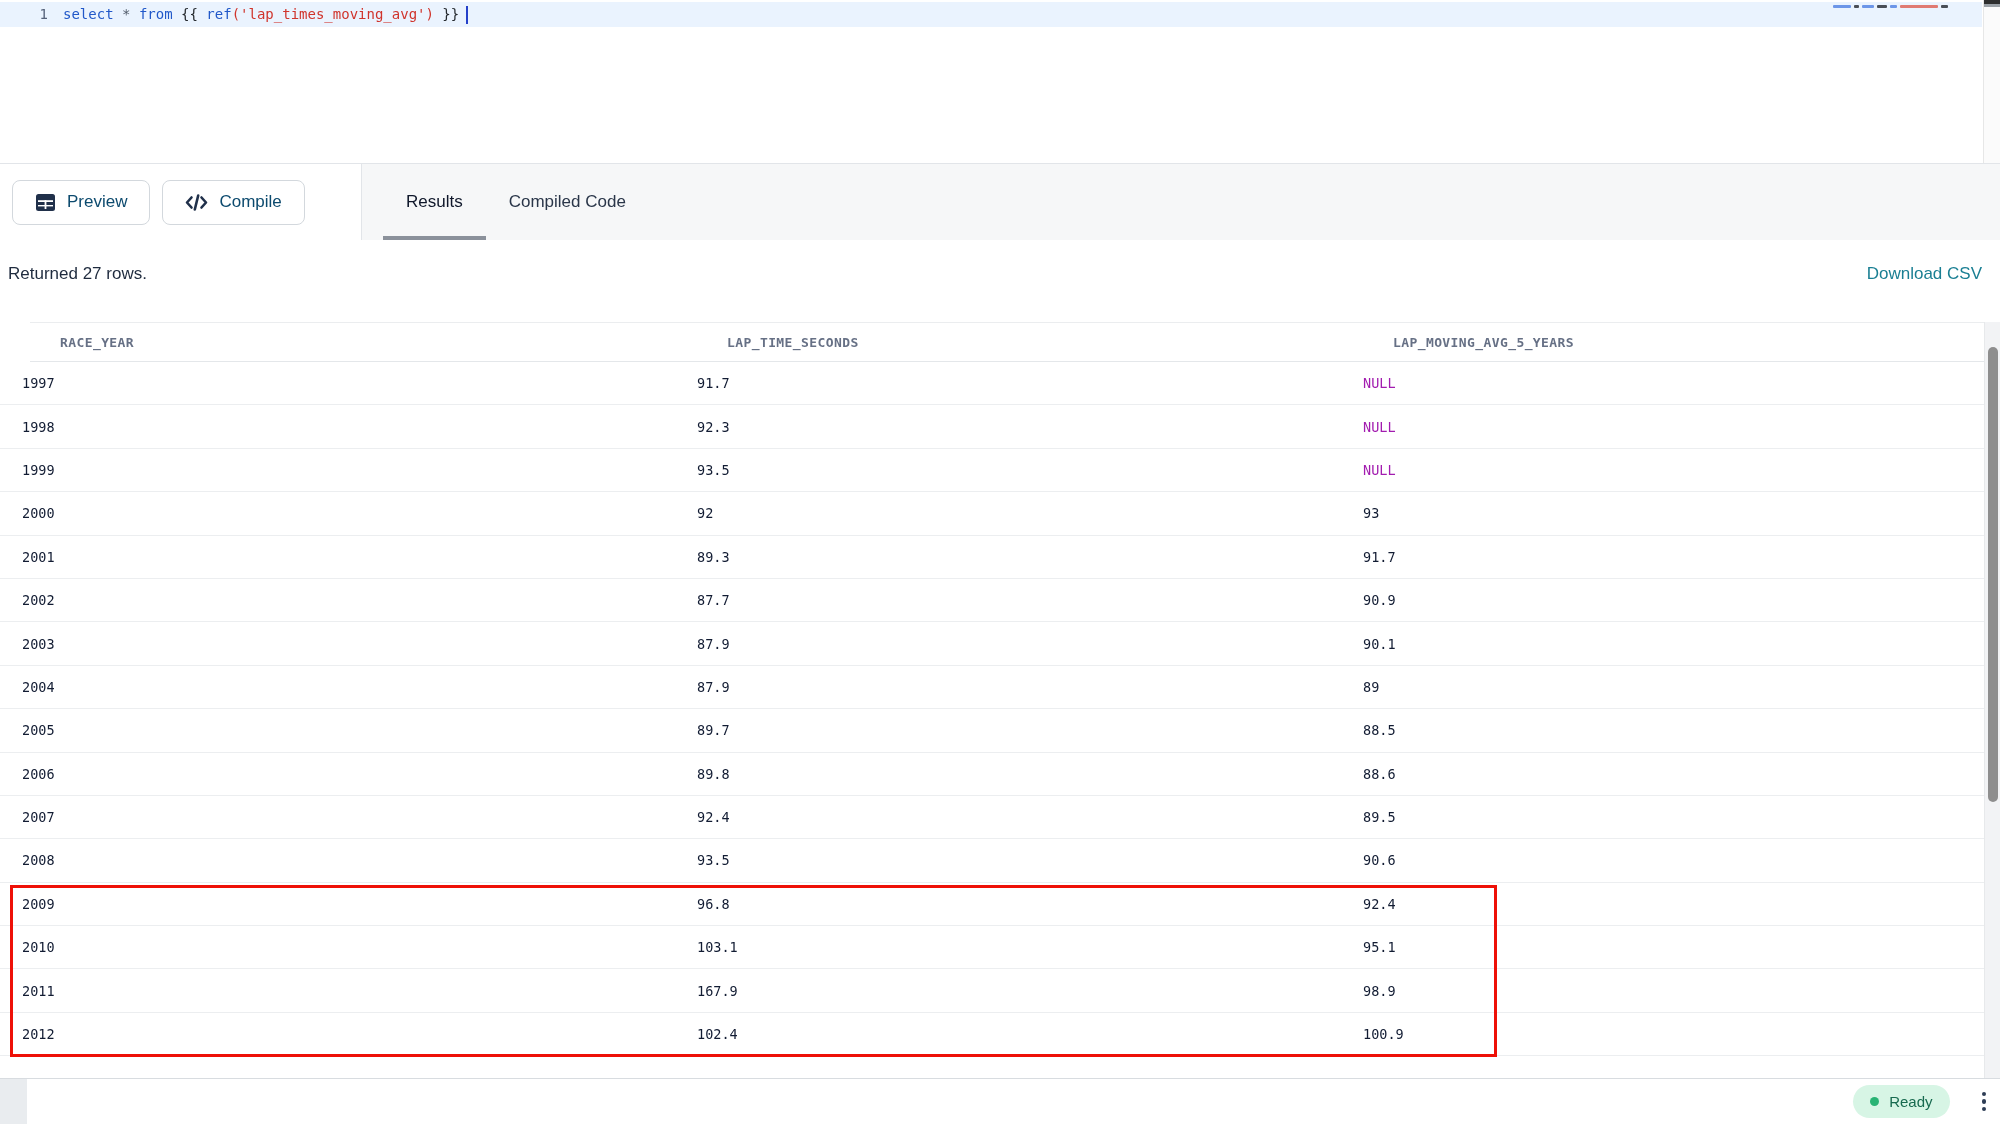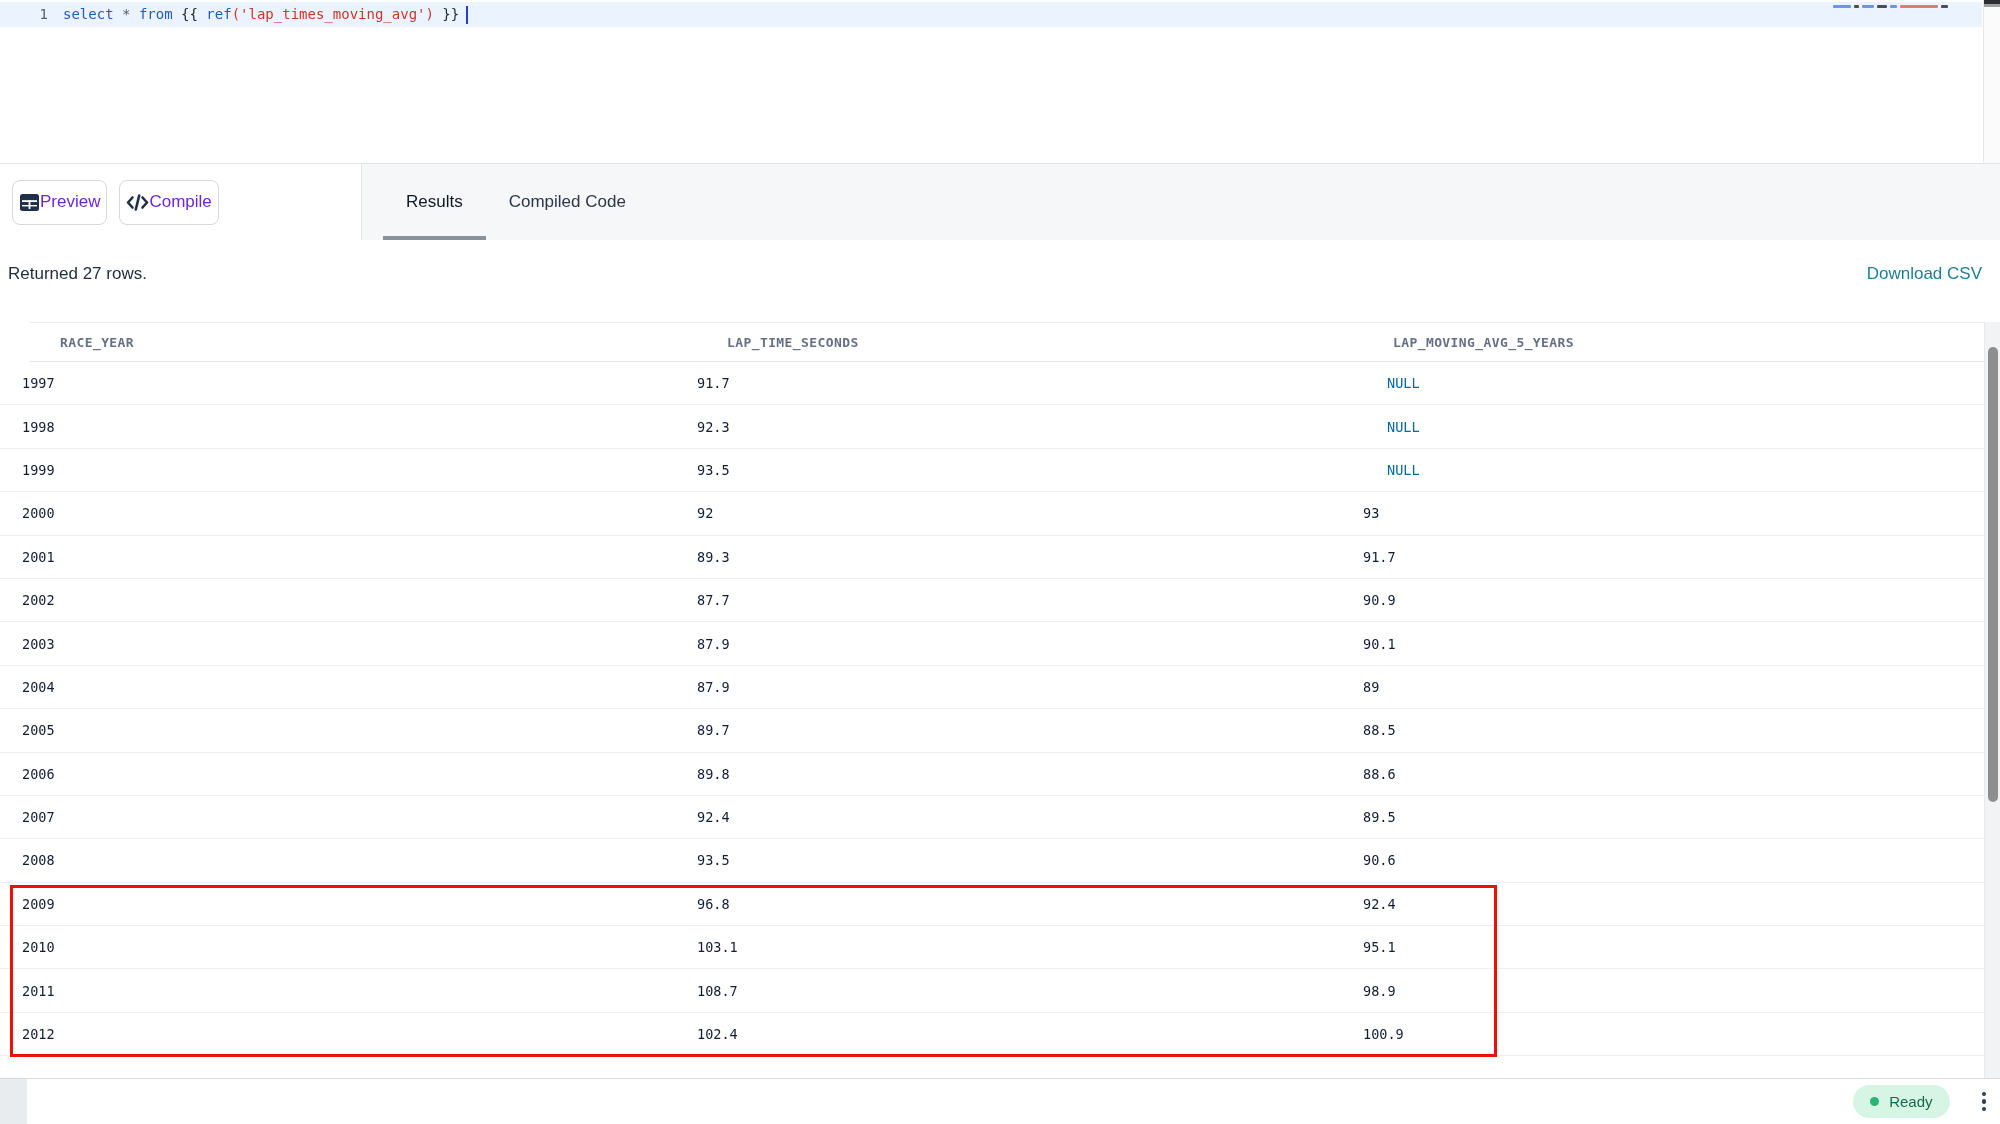--- a/index.html
+++ b/index.html
@@ -21,22 +21,22 @@
   .minimap { position:absolute; left:1833px; top:4px; height:4px; display:flex; align-items:center; gap:3px; }
   .minimap i { display:block; height:3px; border-radius:1px; }
   .mm-blue { background:#6d96e8; } .mm-dark { background:#4a4f57; } .mm-red { background:#e07a72; }
   .editor-sb { position:absolute; right:0; top:0; width:17px; height:163px; background:#fbfbfb; border-left:1px solid #e7e7e7; }
   .editor-sb .thumb-dark { position:absolute; top:0; left:0; width:100%; height:4px; background:#2e2e2e; }
   .editor-sb .thumb-gray { position:absolute; top:4px; left:0; width:100%; height:3px; background:#9aa0a6; }
 
   
   .toolbar { position:absolute; left:0; top:163px; width:2000px; height:77px; background:#fff; border-top:1px solid #e2e5e9; }
   .btn-row { position:absolute; left:12px; top:0; height:76px; display:flex; align-items:center; gap:12px; }
-  .btn { display:inline-flex; align-items:center; height:45px; padding:0 6px;
-    background:#fff; border:1px solid #d3d8dd; border-radius:8px; font-size:17px; color:#6d28d9; cursor:pointer; }
+  .btn { display:inline-flex; align-items:center; gap:11px; height:45px; padding:0 22px;
+    background:#fff; border:1px solid #d3d8dd; border-radius:8px; font-size:17px; color:#0c4a6e; cursor:pointer; }
   .btn svg { display:block; }
   .toolbar-right { position:absolute; left:361px; right:0; top:0; height:76px; background:#f6f7f8;
     border-left:1px solid #e2e5e9; display:flex; align-items:stretch; padding-left:21px; }
   .tab { position:relative; display:flex; align-items:center; padding:0 23px; font-size:17px; color:#2a3649; cursor:pointer; }
   .tab.active { color:#0f172a;justify-content:center; }
   .tab.active::after { content:""; position:absolute; left:0; right:0; bottom:0; height:4px; background:#8b919b; }
 
   
   .meta-row { position:absolute; left:0; top:240px; width:2000px; height:82px; background:#fff; }
   .meta-summary { position:absolute; left:8px; top:24px; font-size:17px; color:#1f2b3e; }
@@ -47,21 +47,21 @@
   .thead { position:absolute; left:0; top:0; width:1984px; height:40px; display:grid;
     grid-template-columns:697px 666px 1fr; align-items:center;
     border-top:1px solid #ebedef; border-bottom:1px solid #e4e7ea;
     font-family:"DejaVu Sans Mono", monospace; font-size:13px; font-weight:bold;
     color:#667085; letter-spacing:0.4px;margin-left:30px; }
   .thead span:first-child { padding-left:30px; }
   .tbody { position:absolute; left:0; top:40px; width:1984px; }
   .trow { display:grid; grid-template-columns:697px 666px 1fr; align-items:center; height:43.4px;
     border-bottom:1px solid #eceef0; font-family:"DejaVu Sans Mono", monospace; font-size:13.5px; color:#121c33; background:#fff; }
   .trow span:first-child { padding-left:22px; }
-  .null-val { color:#0369a1;margin-left:24px; }
+  .null-val { color:#a21caf; }
   .highlight-box { position:absolute; left:10px; top:563px; width:1487px; height:172px;
     border:3px solid #ee1007; pointer-events:none; }
   .table-sb { position:absolute; right:0; top:0; width:16px; height:756px; background:#f2f3f5; border-left:1px solid #e7e9eb; }
   .table-sb .thumb { position:absolute; left:3px; top:25px; width:10px; height:455px; border-radius:6px; background:#8e8e8e; }
 
   
   .statusbar { position:absolute; left:0; top:1078px; width:2000px; height:46px; background:#fff; border-top:1px solid #d8dce0; }
   .corner-sq { position:absolute; left:0; top:0; width:27px; height:45px; background:#e9ecef; }
   .status-right { position:absolute; right:12px; top:0; height:45px; display:flex; align-items:center; gap:30px; }
   .ready-pill { display:inline-flex; align-items:center; gap:10px; background:#d7f5e5; border-radius:999px;
@@ -205,21 +205,21 @@
           <span>96.8</span>
           <span>92.4</span>
         </div>
         <div class="trow">
           <span>2010</span>
           <span>103.1</span>
           <span>95.1</span>
         </div>
         <div class="trow">
           <span>2011</span>
-          <span>108.7</span>
+          <span>167.9</span>
           <span>98.9</span>
         </div>
         <div class="trow">
           <span>2012</span>
           <span>102.4</span>
           <span>100.9</span>
         </div>
       </div>
     <div class="highlight-box"></div>
     <div class="table-sb">

